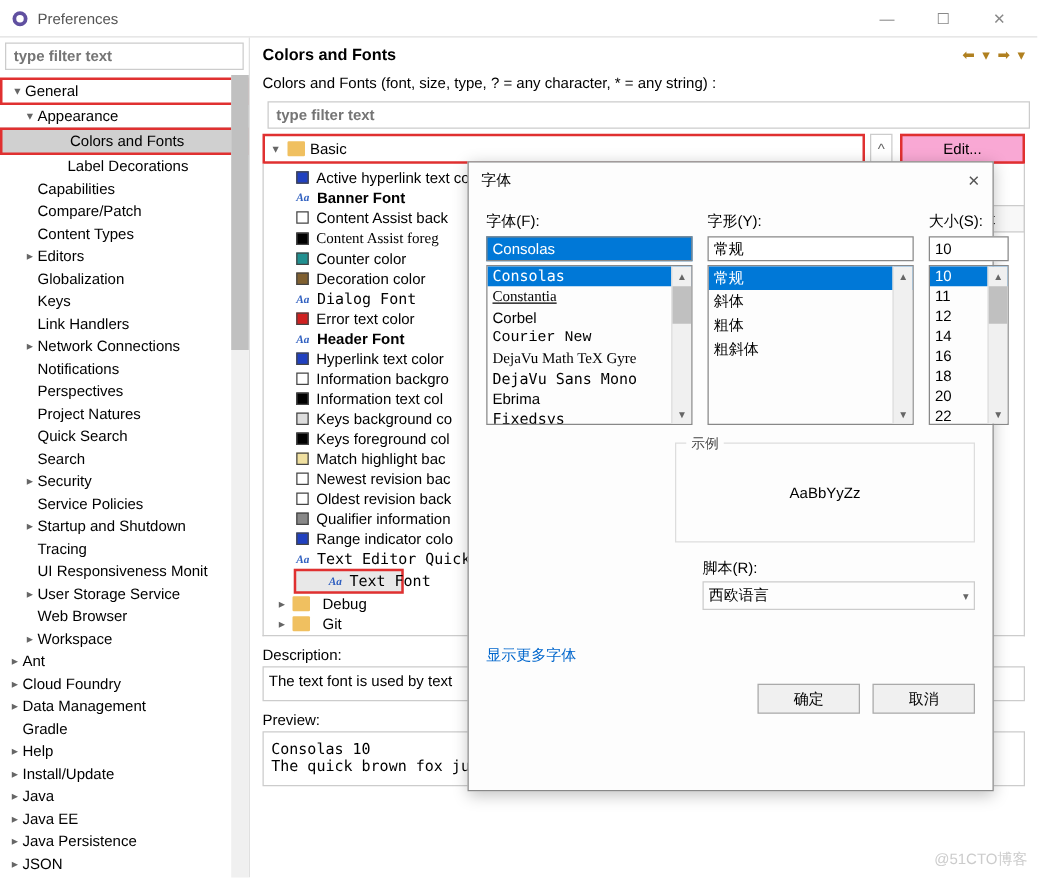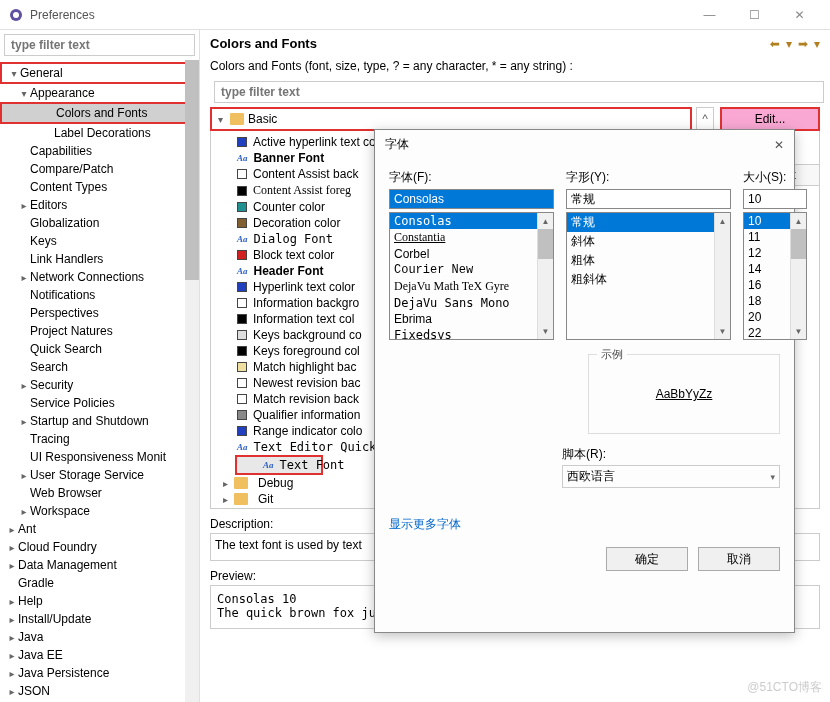--- a/index.html
+++ b/index.html
@@ -65,21 +65,21 @@
     .fd-input.sel { background: #0078d7; color: #fff; }
     .fd-input.sel::selection { background: #0078d7; }
     .fd-list { border: 1px solid #888; height: 128px; overflow: hidden; position: relative; }
     .fd-list-item { padding: 1px 4px; font-family: inherit; }
     .fd-list-item.selected { background: #0078d7; color: #fff; }
     .fd-scrollbar { position: absolute; right: 0; top: 0; bottom: 0; width: 16px; background: #f0f0f0; border-left: 1px solid #ddd; display:flex; flex-direction:column; }
     .fd-scrollbar .sb-btn { height: 16px; display:flex; align-items:center; justify-content:center; font-size:8px; color:#666; }
     .fd-scrollbar .sb-track { flex:1; }
     .fd-scrollbar .sb-thumb { background:#c0c0c0; height:30px; width:100%; }
     
-    .sample-box { margin-top: 14px; align-self: flex-end; width: 192px; text-decoration: underline; }
+    .sample-box { margin-top: 14px; align-self: flex-end; width: 240px; }
     .sample-group { border: 1px solid #ddd; height: 80px; display: flex; align-items: center; justify-content: center; font-family: Consolas, monospace; position: relative; }
     .sample-group-label { position: absolute; top: -8px; left: 8px; background: #fdfdfd; padding: 0 4px; font-size: 11px; color: #444; }
     
     .script-row { margin-top: 12px; align-self: flex-end; width: 218px; }
     .script-select { width: 100%; border: 1px solid #ccc; padding: 2px 4px; display:flex; justify-content:space-between; align-items:center; margin-top:2px; }
     
     .show-more { color: #0066cc; margin-top: 28px; cursor: pointer; }
     .dlg-buttons { display: flex; gap: 10px; justify-content: flex-end; margin-top: 14px; }
     .dlg-btn { width: 82px; height: 24px; border: 1px solid #aaa; background: #f0f0f0; display: flex; align-items: center; justify-content: center; }
     
@@ -307,21 +307,21 @@
         <div class="li">
           <span class="swatch" style="background:#806030"></span>
           <span style="font-family:inherit">Decoration color</span>
         </div>
         <div class="li">
           <span class="aa">Aa</span>
           <span style="font-family:Consolas,monospace">Dialog Font</span>
         </div>
         <div class="li">
           <span class="swatch" style="background:#d02020"></span>
-          <span style="font-family:inherit">Block text color</span>
+          <span style="font-family:inherit">Error text color</span>
         </div>
         <div class="li bold">
           <span class="aa">Aa</span>
           <span style="font-family:inherit">Header Font</span>
         </div>
         <div class="li">
           <span class="swatch" style="background:#2040c0"></span>
           <span style="font-family:inherit">Hyperlink text color</span>
         </div>
         <div class="li">
@@ -343,21 +343,21 @@
         <div class="li">
           <span class="swatch" style="background:#f0e0a0"></span>
           <span style="font-family:inherit">Match highlight bac</span>
         </div>
         <div class="li">
           <span class="swatch" style="background:#fff"></span>
           <span style="font-family:inherit">Newest revision bac</span>
         </div>
         <div class="li">
           <span class="swatch" style="background:#fff"></span>
-          <span style="font-family:inherit">Match revision back</span>
+          <span style="font-family:inherit">Oldest revision back</span>
         </div>
         <div class="li">
           <span class="swatch" style="background:#888"></span>
           <span style="font-family:inherit">Qualifier information</span>
         </div>
         <div class="li">
           <span class="swatch" style="background:#2040c0"></span>
           <span style="font-family:inherit">Range indicator colo</span>
         </div>
         <div class="li">

